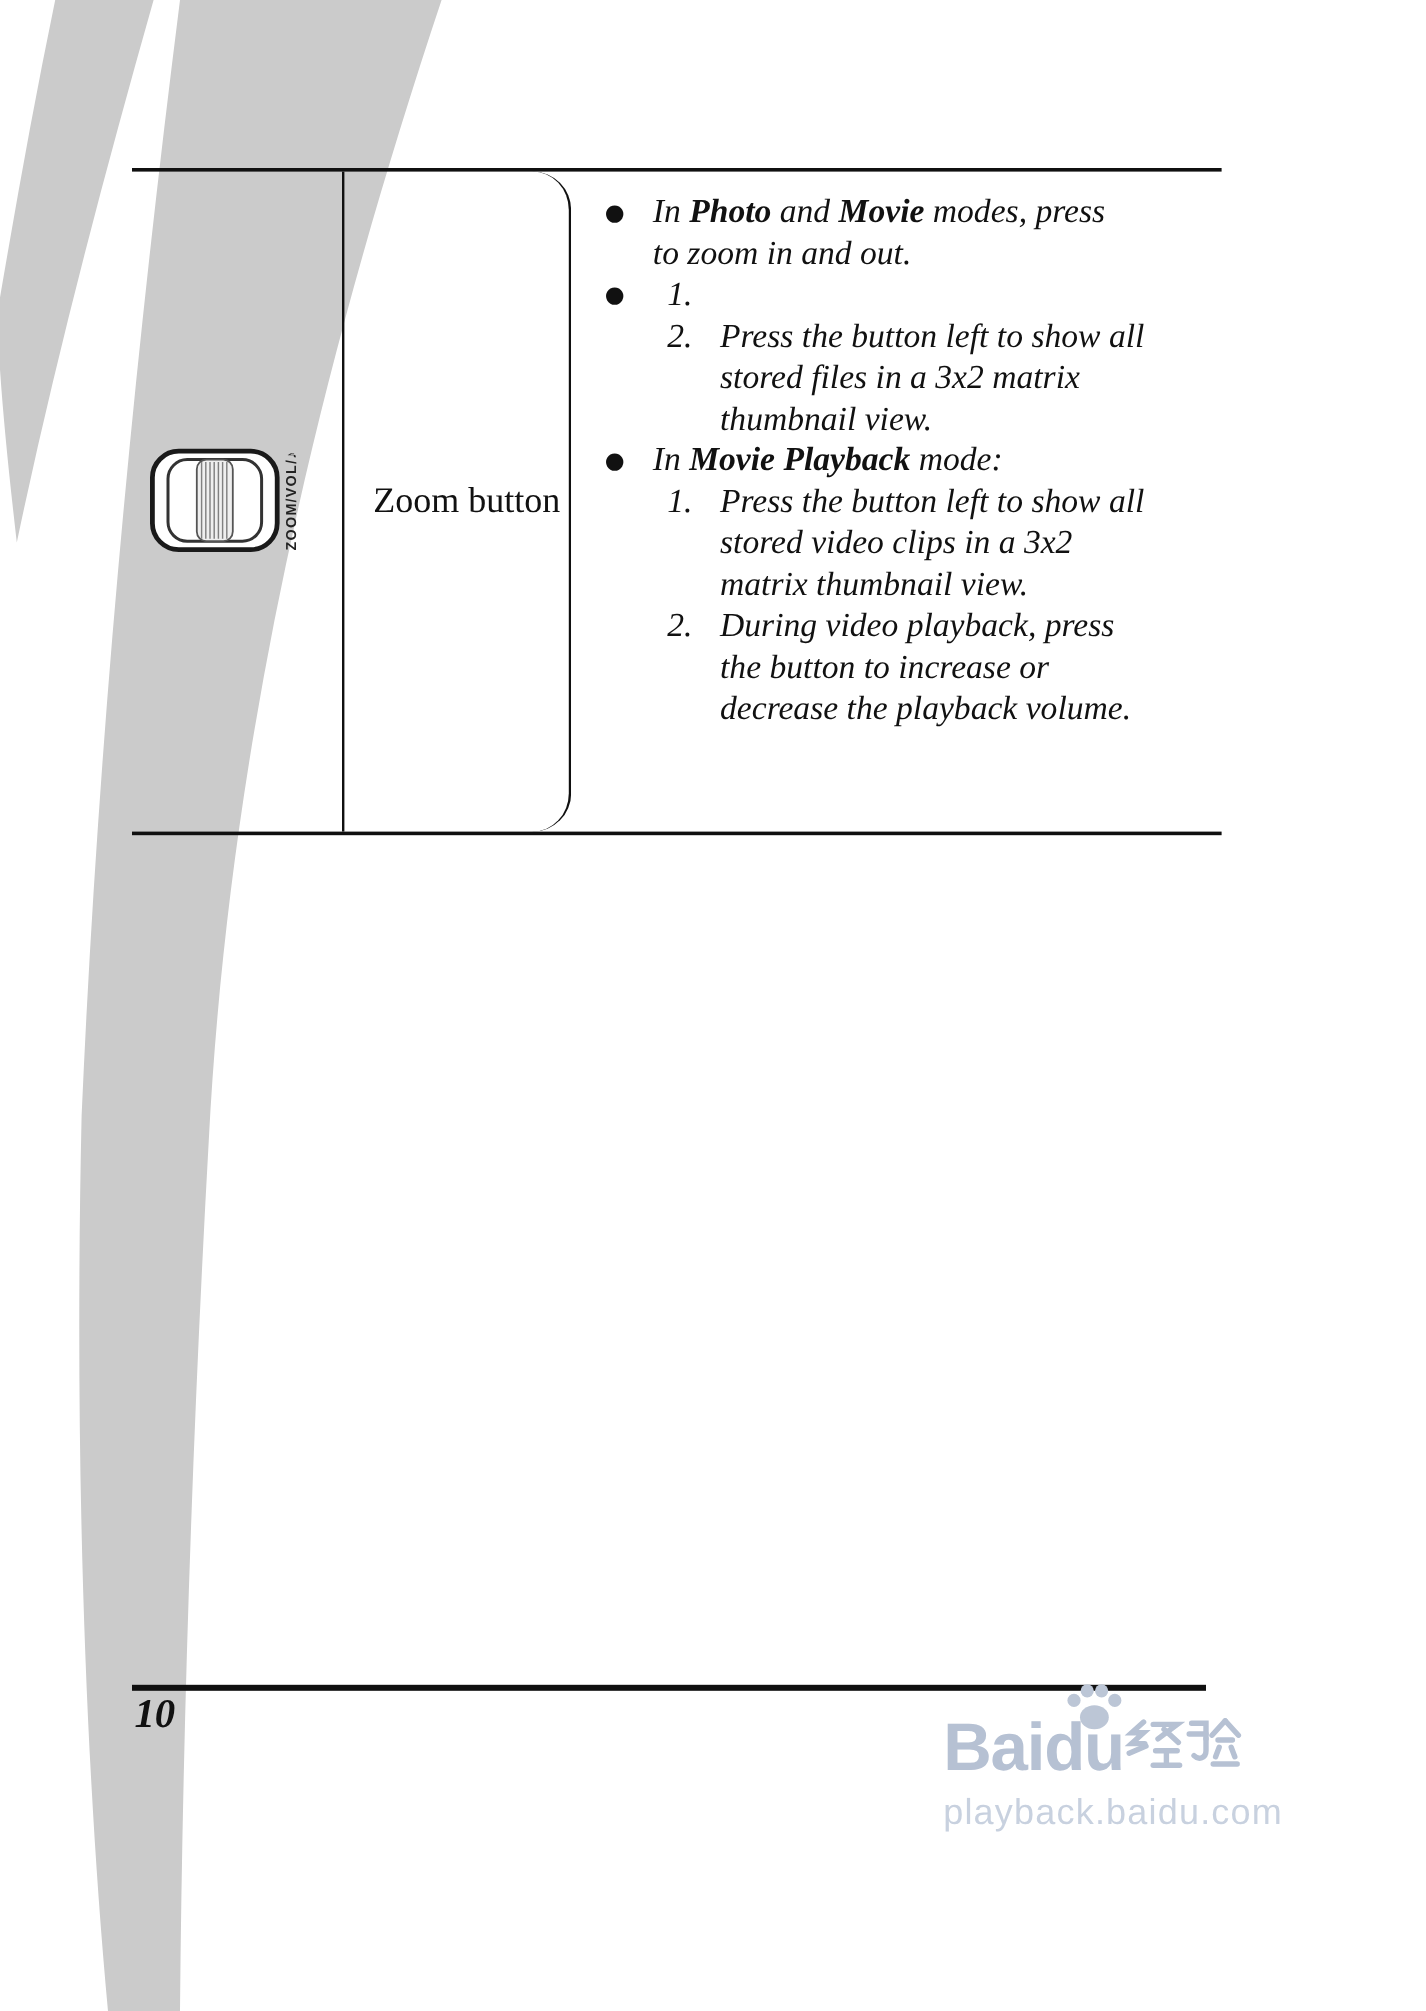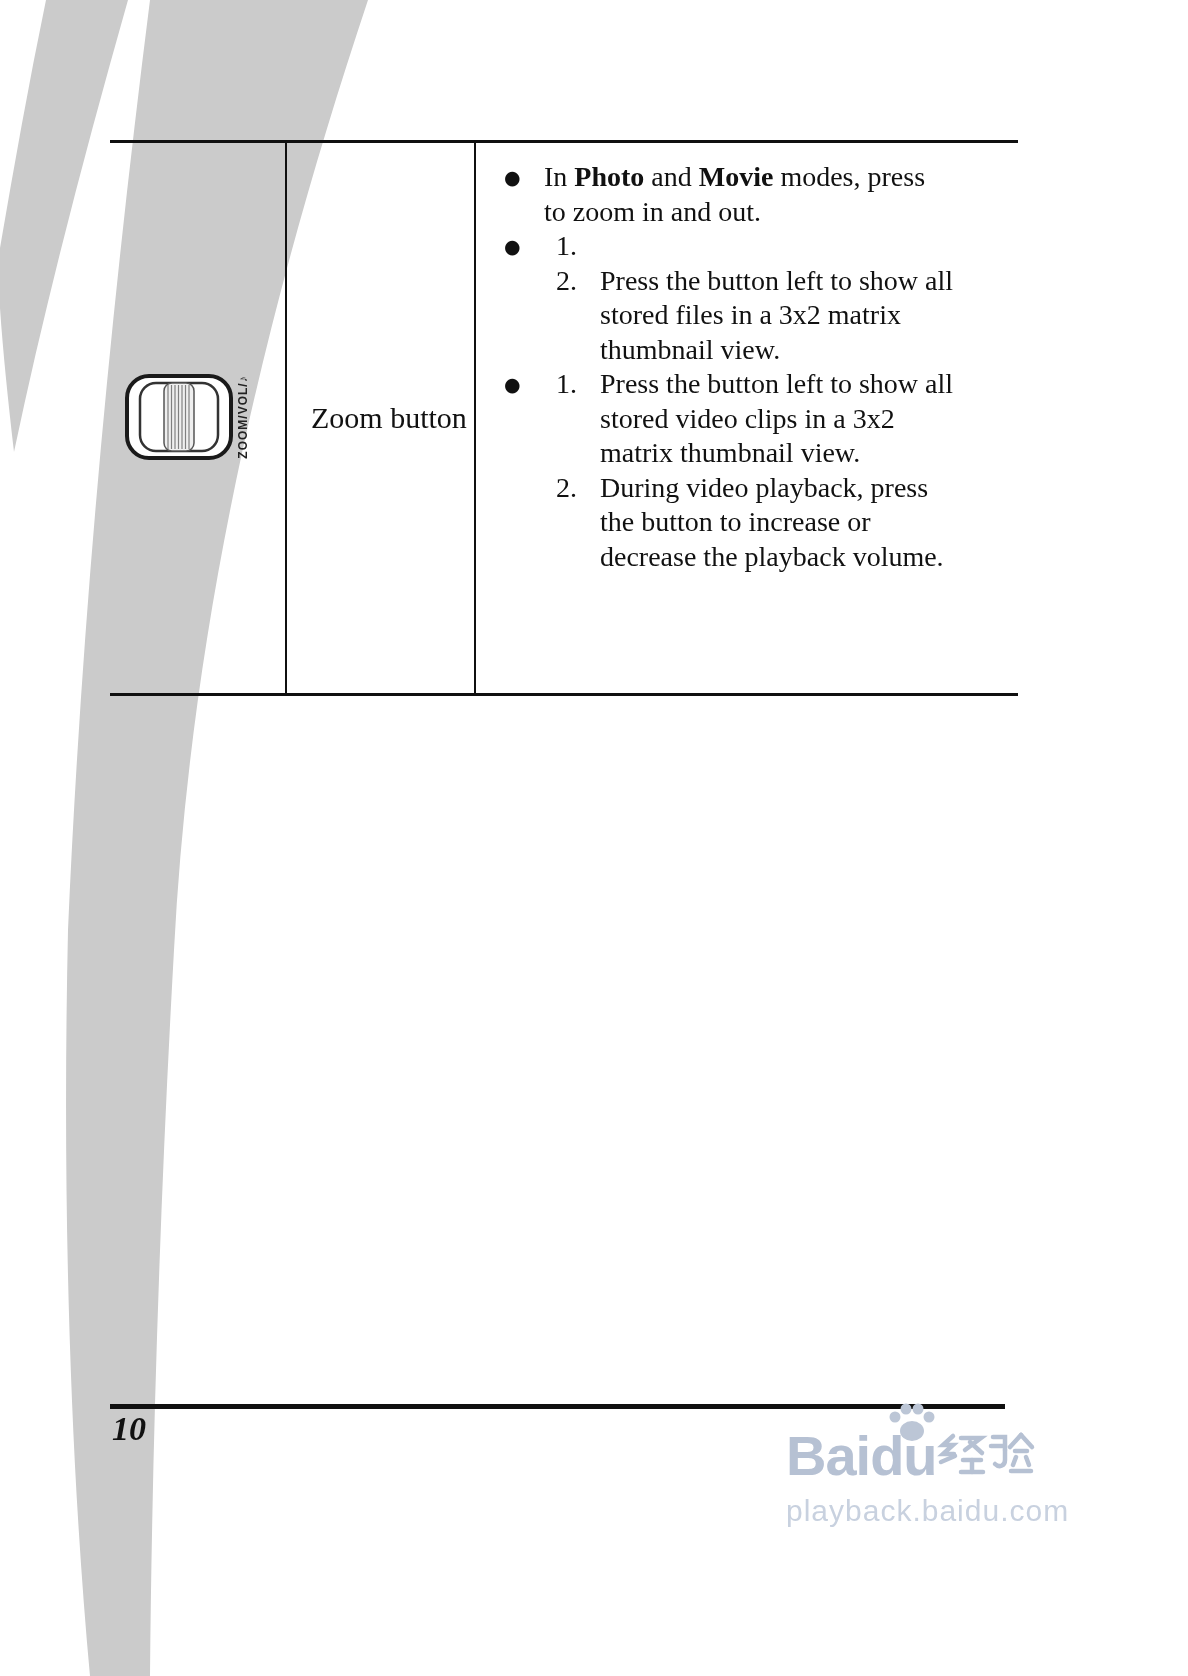--- a/index.html
+++ b/index.html
@@ -17,32 +17,32 @@
     border-top:3px solid #101010;border-bottom:3px solid #101010;
     display:flex;box-sizing:border-box;
   }
   .col-image{
     width:177px;flex:0 0 177px;border-right:2px solid #101010;
     display:flex;align-items:center;justify-content:center;box-sizing:border-box;
   }
   .col-name{
     width:189px;flex:0 0 189px;border-right:2px solid #101010;
     display:flex;align-items:center;padding-left:24px;box-sizing:border-box;
-    font-size:30px;line-height:1.25;
+    font-size:30px;line-height:1.25;border-radius:32px;
   }
   .col-desc{
     flex:1;box-sizing:border-box;padding:17px 8px 0 28px;
     font-size:28px;line-height:34.5px;
   }
   .bullet-item{display:flex;}
   .bullet-marker{
     flex:0 0 40px;width:40px;font-family:"DejaVu Sans",sans-serif;
     font-size:19px;line-height:34.5px;
   }
-  .bullet-body{flex:1;white-space:pre-wrap;}
+  .bullet-body{flex:1;white-space:pre-wrap;font-style:italic;}
   .b{font-weight:bold;}
   .sub-item{display:flex;margin-left:12px;}
   .sub-num{flex:0 0 44px;width:44px;}
 
   
   .footer-rule{position:absolute;left:110px;top:1404px;width:895px;height:5px;background:#101010;}
   .page-number{
     position:absolute;left:112px;top:1410px;
     font-size:34px;font-weight:bold;font-style:italic;
   }
@@ -102,21 +102,21 @@
 to zoom in and out.</span></div></div>
         </div>
         <div class="bullet-item">
           <span class="bullet-marker">●</span>
           <div class="bullet-body"><div class="sub-item"><span class="sub-num">1.</span></div><div class="sub-item"><span class="sub-num">2.</span><div class="sub-text">Press the button left to show all
 stored files in a 3x2 matrix
 thumbnail view.</div></div></div>
         </div>
         <div class="bullet-item">
           <span class="bullet-marker">●</span>
-          <div class="bullet-body"><div class="sub-item"><span class="sub-num">1.</span><div class="sub-text">Press the button left to show all
+          <div class="bullet-body"><div class="bullet-text"><span>In </span><span class="b">Movie Playback</span><span> mode:</span></div><div class="sub-item"><span class="sub-num">1.</span><div class="sub-text">Press the button left to show all
 stored video clips in a 3x2
 matrix thumbnail view.</div></div><div class="sub-item"><span class="sub-num">2.</span><div class="sub-text">During video playback, press
 the button to increase or
 decrease the playback volume.</div></div></div>
         </div>
       </div>
 
   </div>
 
   <div class="footer-rule"></div>

